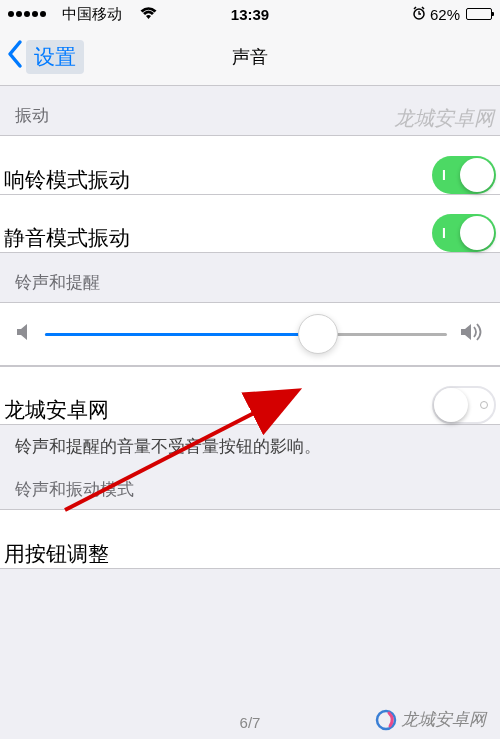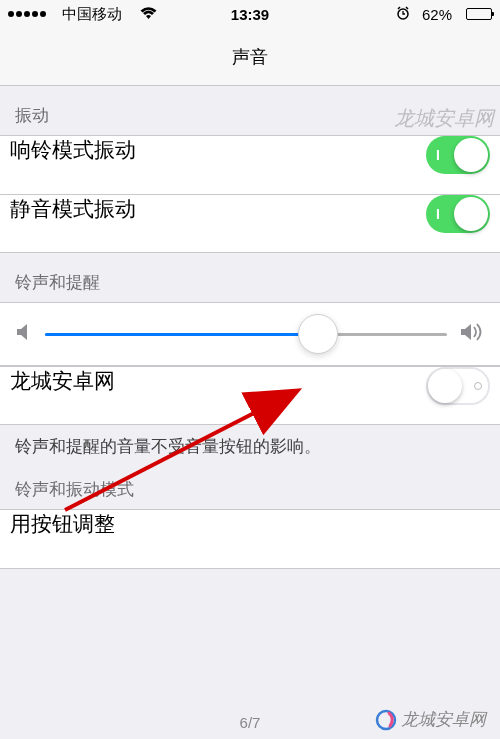--- a/index.html
+++ b/index.html
@@ -18,21 +18,21 @@
   align-items: center;
   padding: 0 8px;
   font-size: 15px;
   font-weight: 500;
 }
 .status-left { display: flex; align-items: center; gap: 16px; flex: 1; }
 .dots { display: flex; gap: 2px; }
 .dot { width: 6px; height: 6px; border-radius: 50%; background: #000; }
 .wifi { margin-left: 2px; }
 .status-center { position: absolute; left: 50%; transform: translateX(-50%); font-weight: 600; }
-.status-right { display: flex; align-items: center; gap: 12px; }
+.status-right { display: flex; align-items: center; gap: 4px; }
 .battery-wrap { display: flex; align-items: center; }
 .battery { width: 26px; height: 12px; border: 1px solid #000; border-radius: 2px; position: relative; margin-left: 2px; }
 .battery::after { content: ''; position: absolute; right: -3px; top: 3px; width: 2px; height: 4px; background: #000; border-radius: 0 1px 1px 0; }
 .battery-fill { height: 100%; background: #000; }
 .nav-bar {
   height: 58px;
   background: #f7f7f8;
   border-bottom: 1px solid #c8c7cc;
   display: flex;
   align-items: center;
@@ -63,22 +63,22 @@
   color: #404040;
 }
 .cell-group {
   background: #fff;
   border-top: 1px solid #c8c7cc;
   border-bottom: 1px solid #c8c7cc;
 }
 .cell {
   min-height: 58px;
   display: flex;
-  align-items: flex-start;
-  padding: 0 10px;
+  align-items: flex-end;
+  padding: 0 4px;
   font-size: 21px;
   color: #000;
   border-top: 1px solid #c8c7cc;
 }
 .cell:first-child { border-top: none; }
 .cell .label { flex: 1; }
 .toggle {
   width: 64px; height: 38px;
   border-radius: 19px;
   position: relative;
@@ -168,20 +168,28 @@
         </svg>
     </span>
     <span>62%</span>
     <span class="battery-wrap">
       <span class="battery"><span class="battery-fill" style="width:62%"></span></span>
     </span>
   </div>
 </div>
 
 <div class="nav-bar">
+  <div class="back-btn">
+    <span class="back-chevron">
+      <svg width="18" height="30" viewBox="0 0 18 30">
+          <path d="M14 3 L4 15 L14 27" fill="none" stroke="#007aff" stroke-width="3.5" stroke-linecap="round" stroke-linejoin="round"></path>
+        </svg>
+    </span>
+    <span class="back-label-box">设置</span>
+  </div>
   <div class="nav-title">声音</div>
 </div>
 
 <div class="section-header">振动</div>
 <div class="cell-group">
   <div class="cell">
     <span class="label">响铃模式振动</span>
     <span class="toggle on">
       <span class="tick">I</span>
       <span class="knob"></span>

